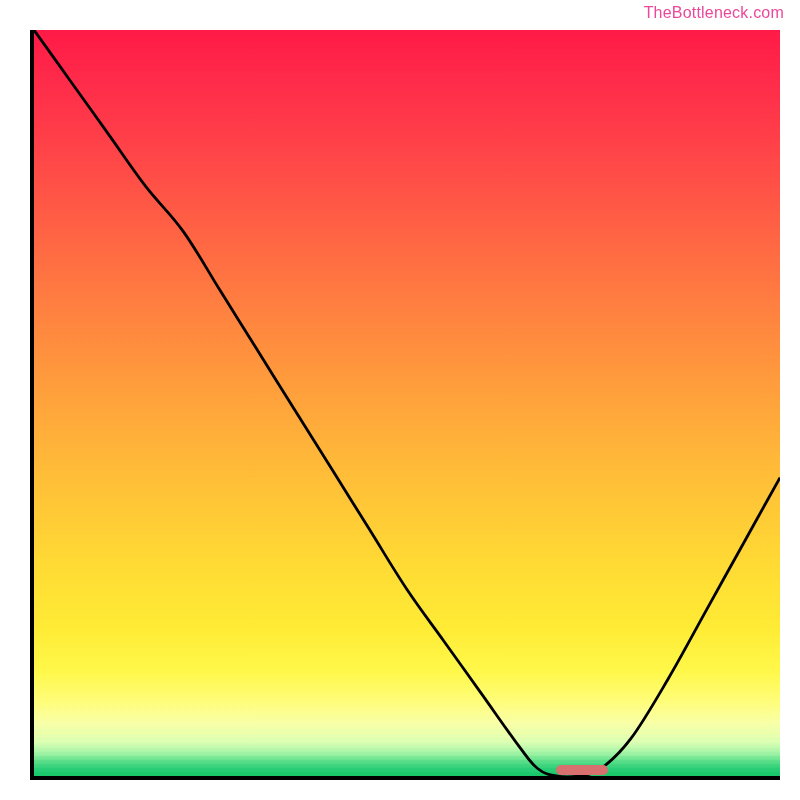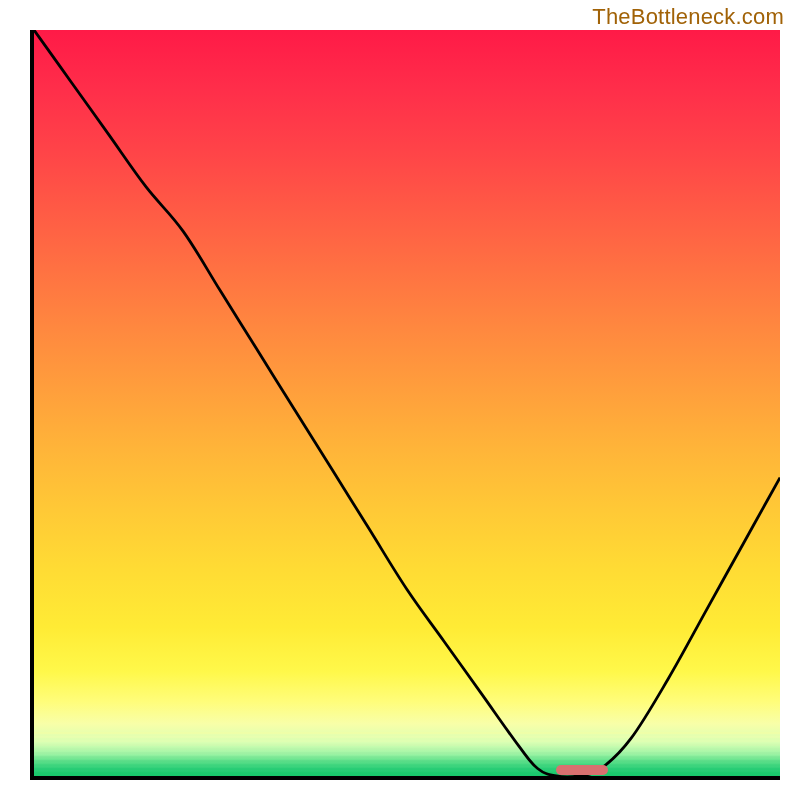--- a/index.html
+++ b/index.html
@@ -12,22 +12,22 @@
   }
   .container {
     position: relative;
     width: 800px;
     height: 800px;
   }
   .watermark {
     position: absolute;
     top: 4px;
     right: 16px;
-    color: #a16207;
-    font-size: 22px;
+    color: #ec4899;
+    font-size: 16px;
     z-index: 5;
     letter-spacing: 0.2px;
     text-align: center;
   }
   .plot-area {
     position: absolute;
     left: 30px;
     top: 30px;
     width: 746px;
     height: 746px;

